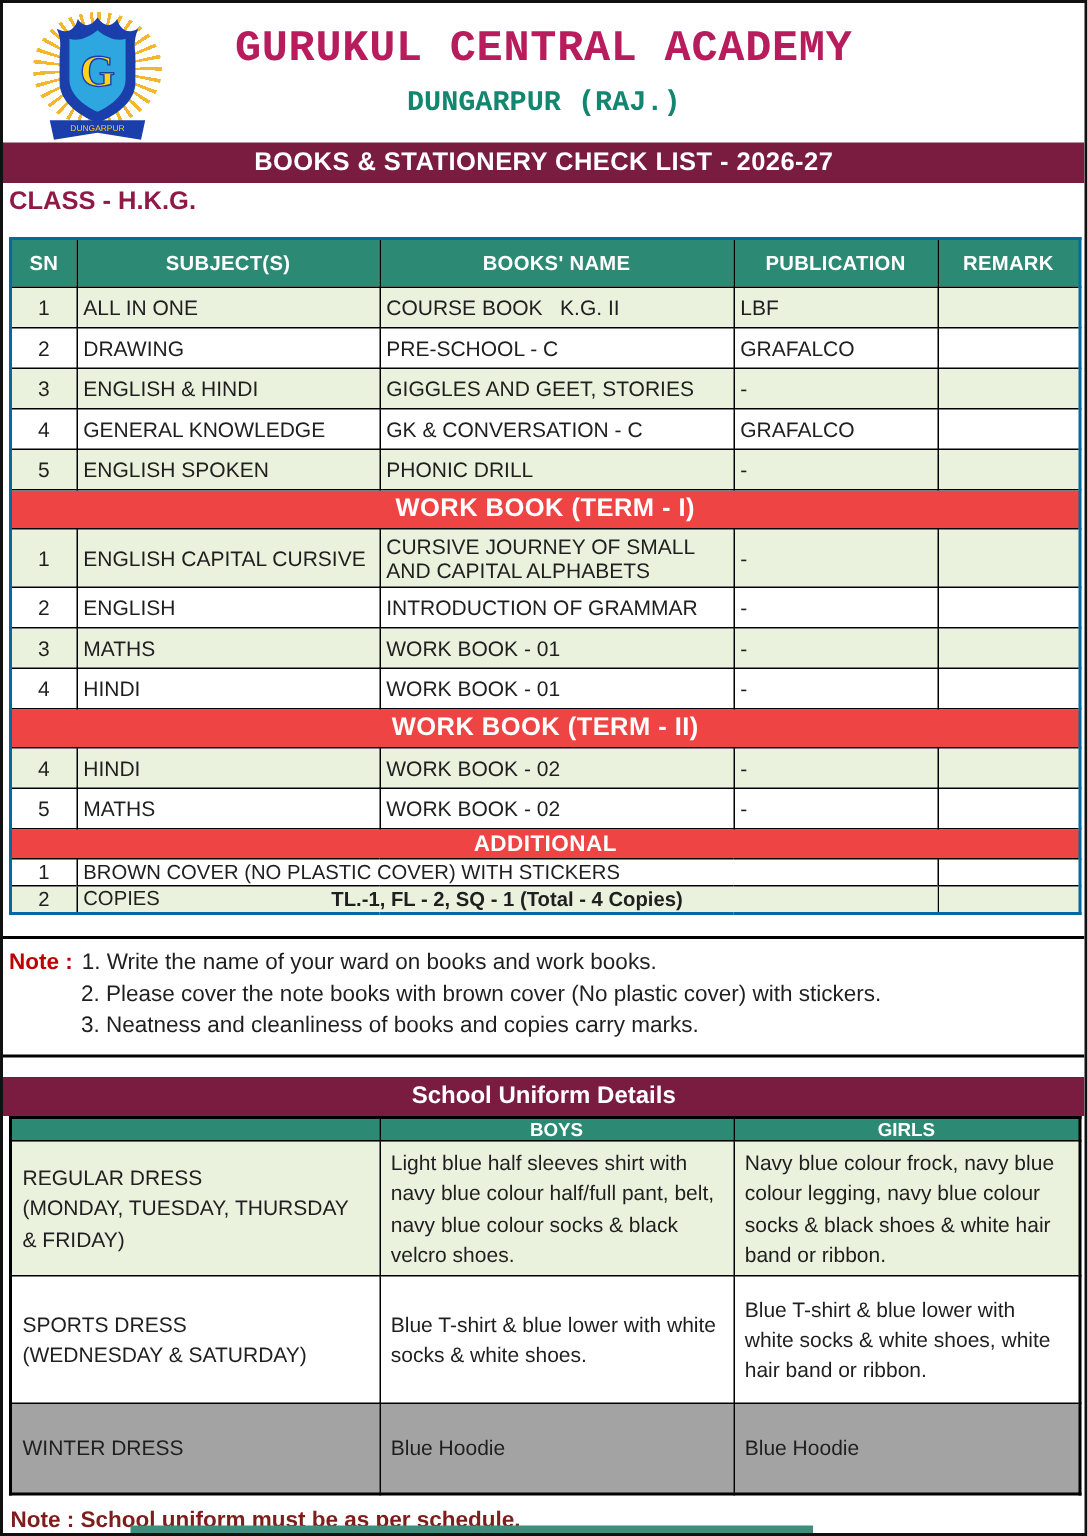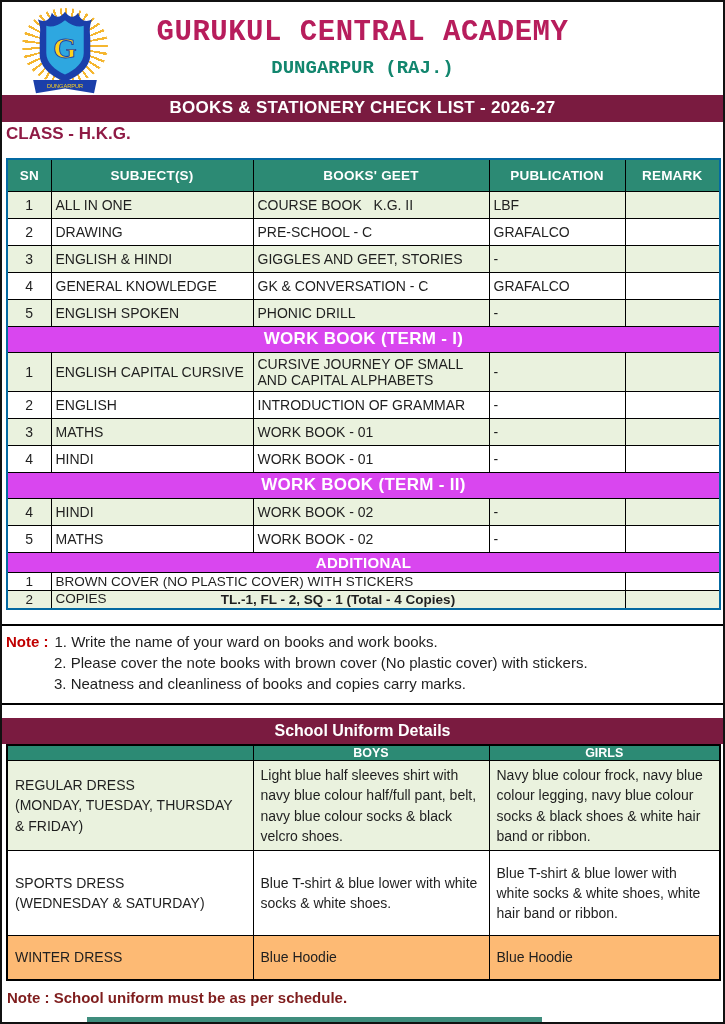--- a/index.html
+++ b/index.html
@@ -27,21 +27,21 @@
   
   table { border-collapse:collapse; table-layout:fixed; }
   .books { width:713px; margin-left:4px; border:2px solid #0369a1; }
   .books td, .books th { border:1px solid #000; overflow:hidden; }
   .books thead th { background:#2c8a74; color:#fff; font-size:13.5px; font-weight:bold;
     height:32px; text-align:center; letter-spacing:.2px; }
   .books td { font-size:14px; height:27px; padding:1px 4px; vertical-align:middle; }
   .books td.sn { text-align:center; padding:1px 0; }
   .books td.book { white-space:pre-wrap; }
   .alt td { background:#eaf2de; }
-  .sec-hdr td { background:#d946ef; color:#fff; font-weight:bold; font-size:17px;
+  .sec-hdr td { background:#ef4444; color:#fff; font-weight:bold; font-size:17px;
     text-align:center; height:26px; letter-spacing:.3px; }
   .sec-hdr.small td { font-size:15px; height:20px; }
   .tall td { height:39px; }
   
   .addl td { height:18px; font-size:13.5px; padding:0 4px; }
   .addl td.sn { border-right:1px dashed #000; }
   .addl td.remark-d { border-left:1px dashed #000; }
   .addl-first td { border-bottom:1px dashed #000; }
   .addl .spanwrap { position:relative; text-align:center; }
   .addl .left-lab { position:absolute; left:4px; top:0; }
@@ -55,21 +55,21 @@
   
   .uniform-bar { margin-top:13px; height:26px; background:#7a1b40; color:#fff;
     font-weight:bold; font-size:16px; text-align:center; line-height:25px; }
   .uniform { width:713px; margin-left:4px; border:2px solid #000; }
   .uniform th, .uniform td { border:1px solid #000; }
   .uniform thead th { background:#2c8a74; color:#fff; font-size:12.5px; font-weight:bold;
     height:16px; text-align:center; }
   .uniform td { font-size:14px; line-height:1.45; padding:4px 7px; vertical-align:middle; }
   .uniform .r1 td { height:86px; background:#eaf2de; }
   .uniform .r2 td { height:85px; }
-  .uniform .r3 td { height:44px; background:#fdba74; }
+  .uniform .r3 td { height:60px; background:#a3a3a3; }
   
   .foot-note { font-size:15px; font-weight:bold; color:#7f1d1d; }
   .foot-note.l1 { margin:8px 0 0 5px; }
   .bottom-strip { position:absolute; left:85px; bottom:0; width:455px; height:5px;
     background:#3f8d7d; }
 </style>
 </head>
 <body>
 
 <div class="page">
@@ -99,21 +99,21 @@
         <col style="width:44px">
         <col style="width:202px">
         <col style="width:236px">
         <col style="width:136px">
         <col style="width:95px">
       </colgroup>
     <thead>
       <tr>
         <th>SN</th>
         <th>SUBJECT(S)</th>
-        <th>BOOKS' GEET</th>
+        <th>BOOKS' NAME</th>
         <th>PUBLICATION</th>
         <th>REMARK</th>
       </tr>
     </thead>
     <tbody>
       <tr class="alt">
         <td class="sn">1</td>
         <td>ALL IN ONE</td>
         <td class="book">COURSE BOOK   K.G. II</td>
         <td>LBF</td>

